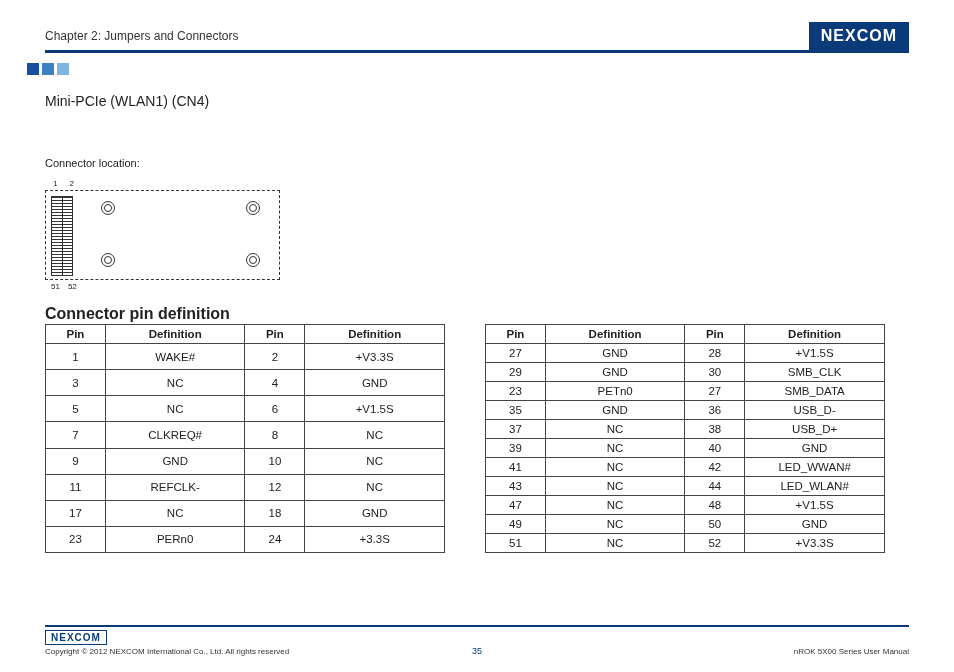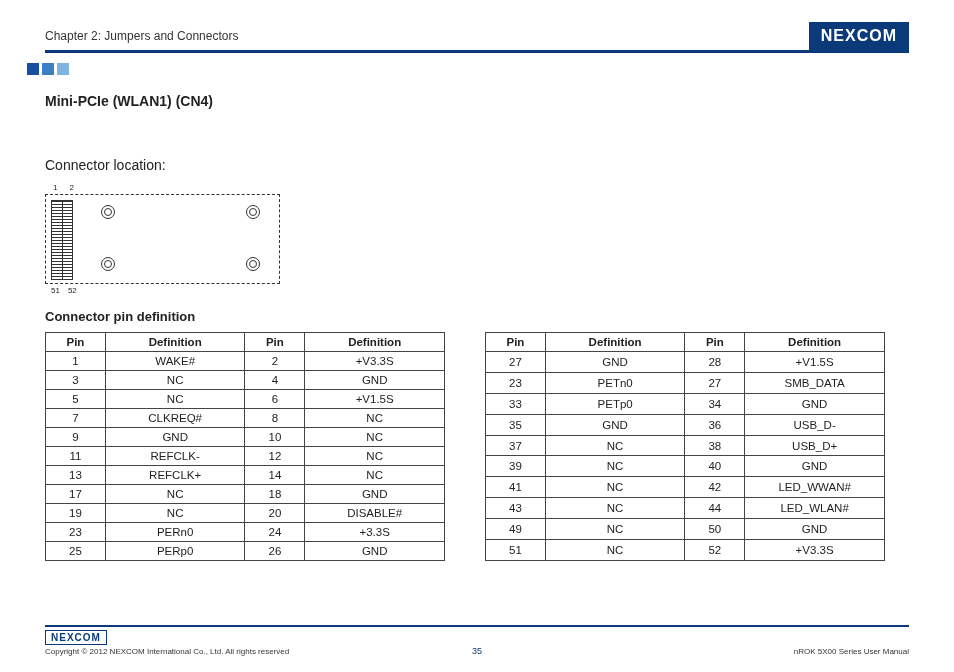--- a/index.html
+++ b/index.html
@@ -38,25 +38,25 @@
     margin-top: 10px;
     margin-bottom: 18px;
     margin-left: -18px;
   }
   .tri-squares span { width: 12px; height: 12px; display:block; }
   .sq1 { background: #1a4fa0; }
   .sq2 { background: #3b7fc4; }
   .sq3 { background: #7fb4e0; }
   .title {
     font-size: 14px;
-    font-weight: bold;
+    font-weight: normal;
     margin-bottom: 21px;
   }
   .subtitle {
-    font-size: 14px;
+    font-size: 11px;
     margin-bottom: 10px;
     margin-top: 48px;
   }
   .diagram-wrap {
     position: relative;
     margin-bottom: 14px;
   }
   .pin-labels-top {
     font-size: 8px;
     display: flex;
@@ -94,23 +94,23 @@
   .mh {
     position:absolute;
     width:14px;height:14px;
     border:1px solid #333;
     border-radius:50%;
     background:#fff;
     display:flex;align-items:center;justify-content:center;
   }
   .mh::after{content:"";width:6px;height:6px;border:1px solid #333;border-radius:50%;}
   .table-title {
-    font-size: 13px;
+    font-size: 16px;
     font-weight: bold;
-    margin-bottom: 8px;
+    margin-bottom: 1px;
   }
   .tables {
     display: flex;
     gap: 40px;
   }
   table {
     border-collapse: collapse;
     font-size: 11.5px;
     width: 400px;
   }
@@ -236,48 +236,30 @@
           <td>10</td>
           <td>NC</td>
         </tr>
         <tr>
           <td>11</td>
           <td>REFCLK-</td>
           <td>12</td>
           <td>NC</td>
         </tr>
         <tr>
-          <td>13</td>
-          <td>REFCLK+</td>
-          <td>14</td>
-          <td>NC</td>
-        </tr>
-        <tr>
           <td>17</td>
           <td>NC</td>
           <td>18</td>
           <td>GND</td>
-        </tr>
-        <tr>
-          <td>19</td>
-          <td>NC</td>
-          <td>20</td>
-          <td>DISABLE#</td>
         </tr>
         <tr>
           <td>23</td>
           <td>PERn0</td>
           <td>24</td>
           <td>+3.3S</td>
-        </tr>
-        <tr>
-          <td>25</td>
-          <td>PERp0</td>
-          <td>26</td>
-          <td>GND</td>
         </tr>
       </tbody>
   </table>
   <table>
     <colgroup>
         <col class="pin">
         <col class="def">
         <col class="pin">
         <col class="def">
       </colgroup>
@@ -290,32 +272,32 @@
     </tr>
       </thead>
     <tbody id="tbody-right">
         <tr>
           <td>27</td>
           <td>GND</td>
           <td>28</td>
           <td>+V1.5S</td>
         </tr>
         <tr>
+          <td>29</td>
+          <td>GND</td>
+          <td>30</td>
+          <td>SMB_CLK</td>
+        </tr>
+        <tr>
           <td>23</td>
           <td>PETn0</td>
           <td>27</td>
           <td>SMB_DATA</td>
         </tr>
         <tr>
-          <td>33</td>
-          <td>PETp0</td>
-          <td>34</td>
-          <td>GND</td>
-        </tr>
-        <tr>
           <td>35</td>
           <td>GND</td>
           <td>36</td>
           <td>USB_D-</td>
         </tr>
         <tr>
           <td>37</td>
           <td>NC</td>
           <td>38</td>
           <td>USB_D+</td>
@@ -330,20 +312,26 @@
           <td>41</td>
           <td>NC</td>
           <td>42</td>
           <td>LED_WWAN#</td>
         </tr>
         <tr>
           <td>43</td>
           <td>NC</td>
           <td>44</td>
           <td>LED_WLAN#</td>
+        </tr>
+        <tr>
+          <td>47</td>
+          <td>NC</td>
+          <td>48</td>
+          <td>+V1.5S</td>
         </tr>
         <tr>
           <td>49</td>
           <td>NC</td>
           <td>50</td>
           <td>GND</td>
         </tr>
         <tr>
           <td>51</td>
           <td>NC</td>

